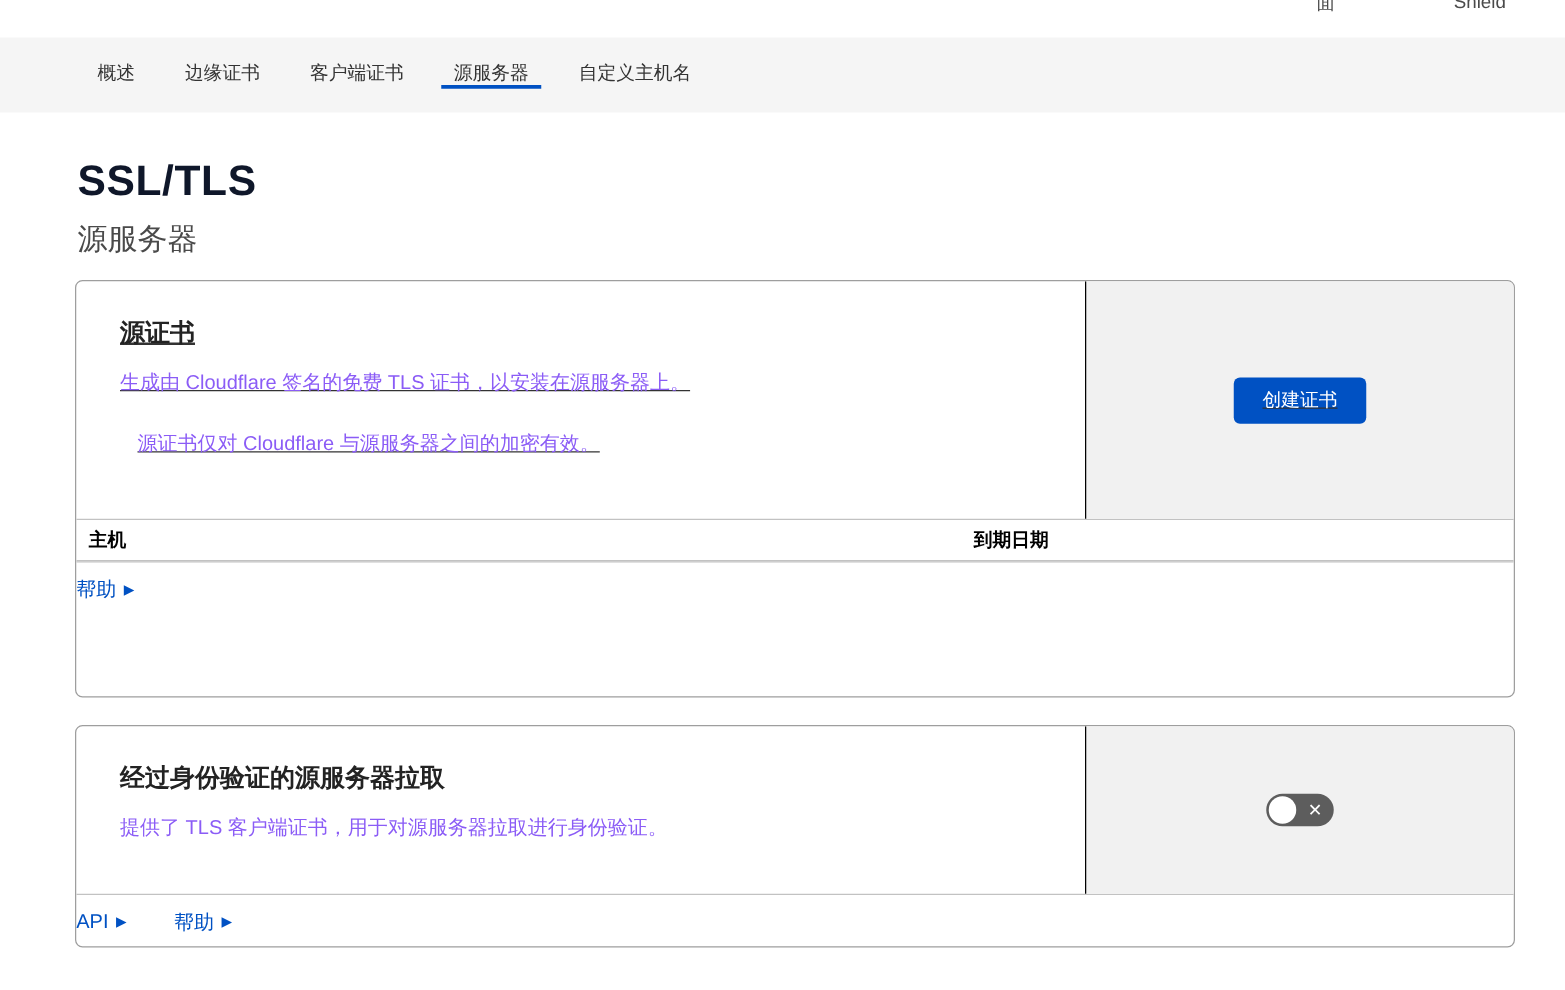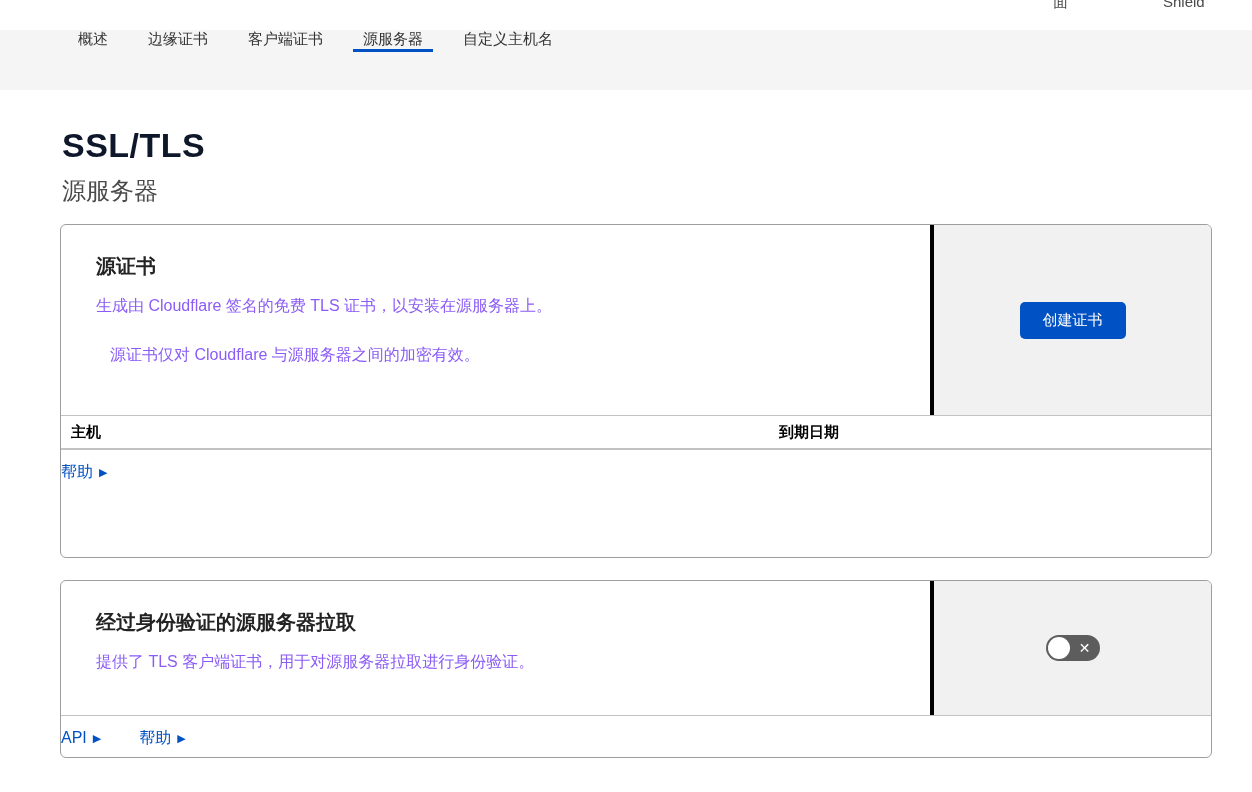--- a/index.html
+++ b/index.html
@@ -17,21 +17,21 @@
   .nav-fragment { position: absolute; top: 0; height: 11px; overflow: hidden; color: #4a4a4a; font-size: 15px; }
   .nav-fragment > span { display: block; margin-top: -7px; }
   .nav-fragment.frag-1 { left: 1053px; }
   .nav-fragment.frag-2 { left: 1163px; }
 
   
   .tabbar {
     position: absolute; top: 30px; left: 0;
     width: 1252px; height: 60px;
     background: #f5f5f5;
-    display: flex; align-items: flex-start;
+    display: flex; align-items: center;
     padding-left: 68px;
     gap: 20px;
   }
   .tab {
     display: flex; align-items: center;
     padding: 0 10px;
     font-size: 15px; color: #333;
     cursor: pointer;
     border-bottom: 3px solid transparent;
   }
@@ -47,28 +47,28 @@
     position: absolute; left: 60px; width: 1152px;
     background: #fff;
     border: 1px solid #9e9e9e;
     border-radius: 6px;
     overflow: hidden;
   }
   .card1 { top: 224px; height: 334px; }
   .card2 { top: 580px; height: 178px; }
 
   .card-body { display: flex; }
-  .card1 .card-body { height: 190px; }
+  .card1 .card-body { height: 190px; text-decoration: underline; }
   .card2 .card-body { height: 134px; }
 
   .card-left { flex: 1; padding: 28px 35px; }
   .card-right {
-    width: 281px;
+    width: 343px;
     background: #f1f1f1;
-    border-left: 4px solid #000000;
+    border-left: 1px solid #000000;
     display: flex; align-items: center; justify-content: center;
   }
   .card-heading { font-size: 20px; font-weight: bold; color: #232323; margin-bottom: 16px; }
   .card-text { font-size: 16px; color: #8b5cf6; }
   .card-text + .card-text { margin-top: 28px; margin-left: 14px; }
 
   .primary-btn {
     background: #0051c3;
     color: #fff;
     font-size: 15px;

